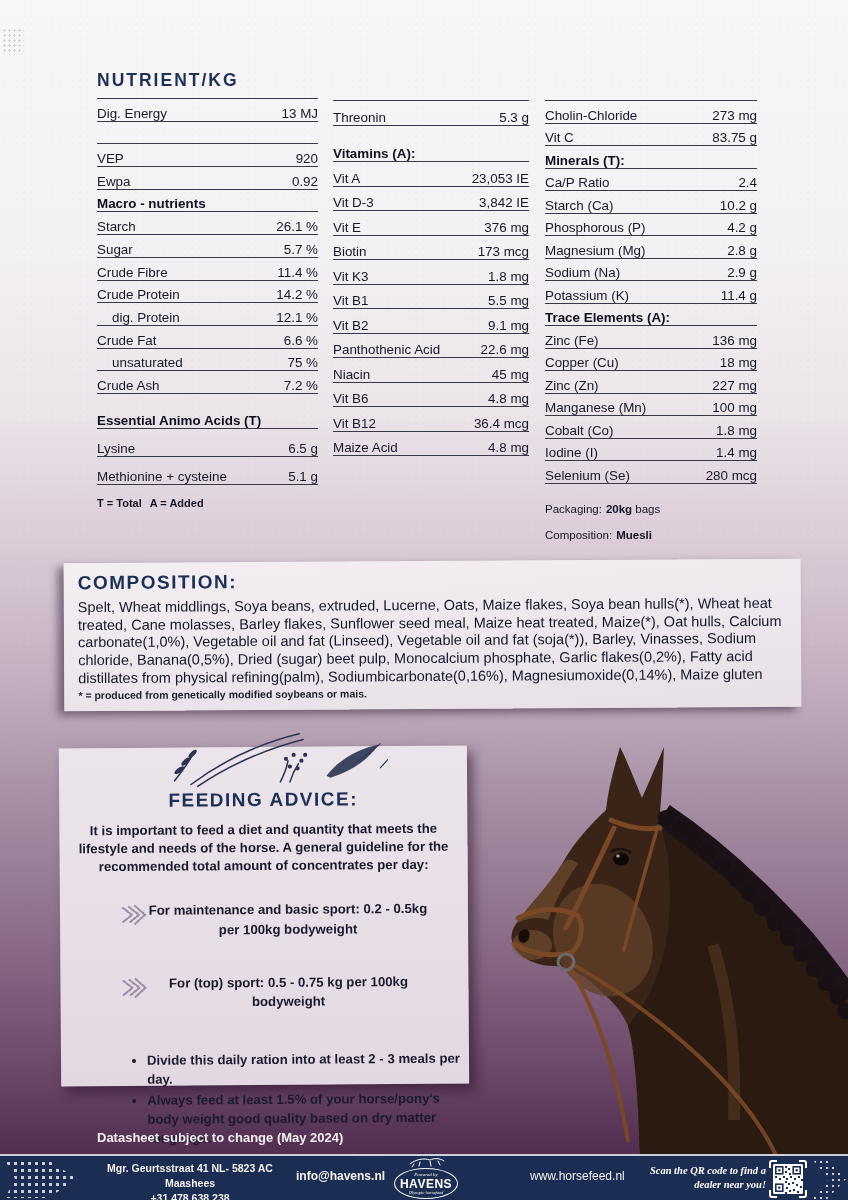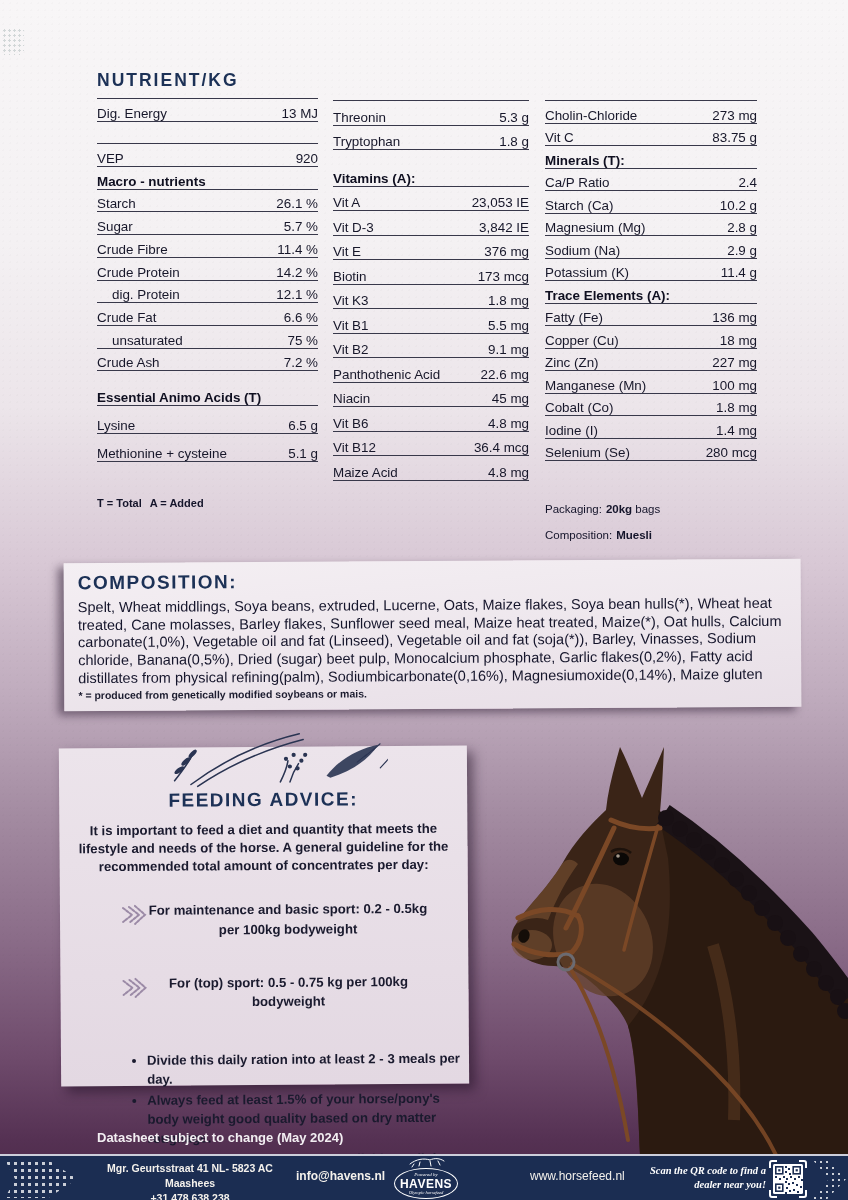--- a/index.html
+++ b/index.html
@@ -89,20 +89,24 @@
   <div class="ncol col1">
       <div class="trow">
         <span class="tl">Dig. Energy</span>
         <span class="tv">13 MJ</span>
       </div>
       <div class="trow spacer"></div>
       <div class="trow">
         <span class="tl">VEP</span>
         <span class="tv">920</span>
       </div>
+      <div class="trow">
+        <span class="tl">Ewpa</span>
+        <span class="tv">0.92</span>
+      </div>
       <div class="trow thead">
         <span class="tl">Macro - nutrients</span>
       </div>
       <div class="trow">
         <span class="tl">Starch</span>
         <span class="tv">26.1 %</span>
       </div>
       <div class="trow">
         <span class="tl">Sugar</span>
         <span class="tv">5.7 %</span>
@@ -142,24 +146,20 @@
       <div class="trow ttall">
         <span class="tl">Methionine + cysteine</span>
         <span class="tv">5.1 g</span>
       </div>
     </div>
   <div class="ncol col2">
       <div class="trow">
         <span class="tl">Threonin</span>
         <span class="tv">5.3 g</span>
       </div>
-      <div class="trow">
-        <span class="tl">Tryptophan</span>
-        <span class="tv">1.8 g</span>
-      </div>
       <div class="trow gap"></div>
       <div class="trow thead">
         <span class="tl">Vitamins (A):</span>
       </div>
       <div class="trow">
         <span class="tl">Vit A</span>
         <span class="tv">23,053 IE</span>
       </div>
       <div class="trow">
         <span class="tl">Vit D-3</span>
@@ -220,36 +220,40 @@
       </div>
       <div class="trow">
         <span class="tl">Ca/P Ratio</span>
         <span class="tv">2.4</span>
       </div>
       <div class="trow">
         <span class="tl">Starch (Ca)</span>
         <span class="tv">10.2 g</span>
       </div>
       <div class="trow">
+        <span class="tl">Phosphorous (P)</span>
+        <span class="tv">4.2 g</span>
+      </div>
+      <div class="trow">
         <span class="tl">Magnesium (Mg)</span>
         <span class="tv">2.8 g</span>
       </div>
       <div class="trow">
         <span class="tl">Sodium (Na)</span>
         <span class="tv">2.9 g</span>
       </div>
       <div class="trow">
         <span class="tl">Potassium (K)</span>
         <span class="tv">11.4 g</span>
       </div>
       <div class="trow thead">
         <span class="tl">Trace Elements (A):</span>
       </div>
       <div class="trow">
-        <span class="tl">Fatty (Fe)</span>
+        <span class="tl">Zinc (Fe)</span>
         <span class="tv">136 mg</span>
       </div>
       <div class="trow">
         <span class="tl">Copper (Cu)</span>
         <span class="tv">18 mg</span>
       </div>
       <div class="trow">
         <span class="tl">Zinc (Zn)</span>
         <span class="tv">227 mg</span>
       </div>

